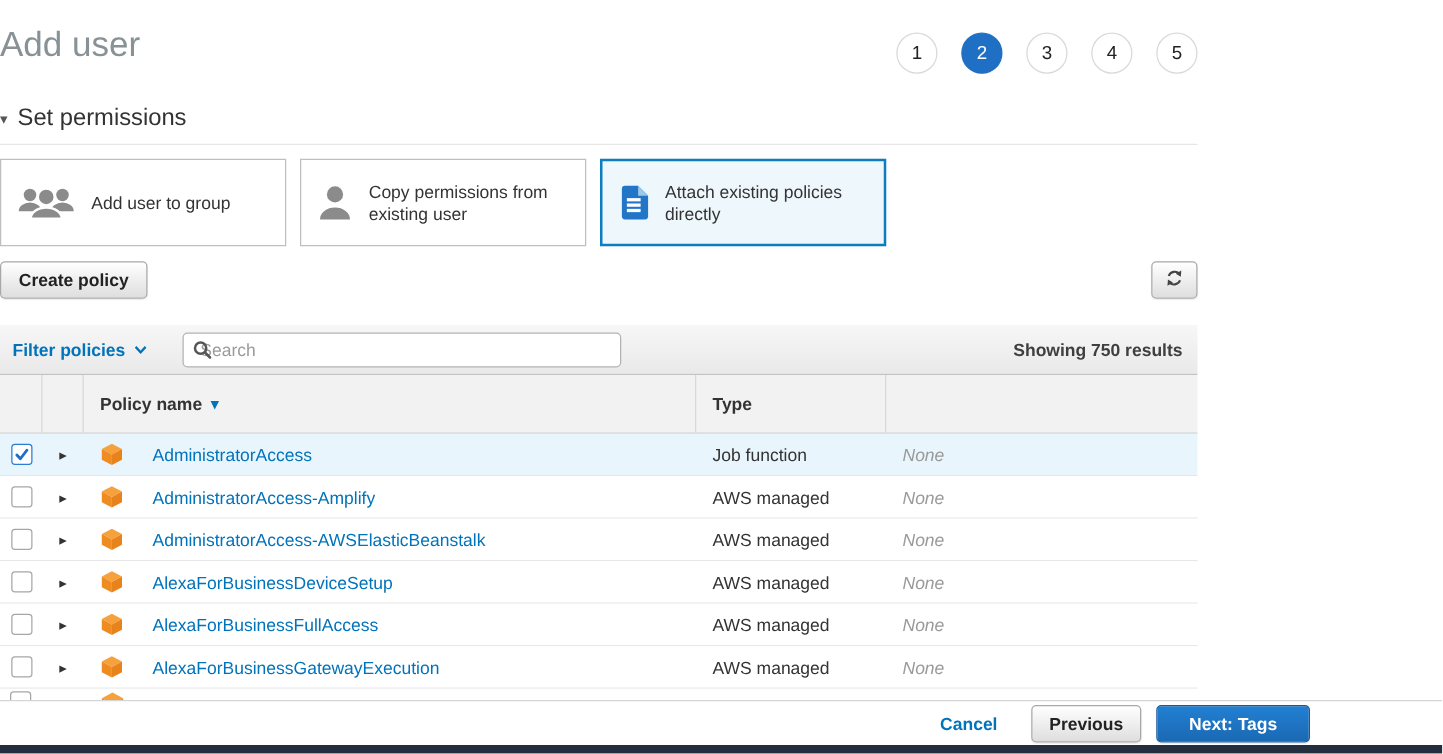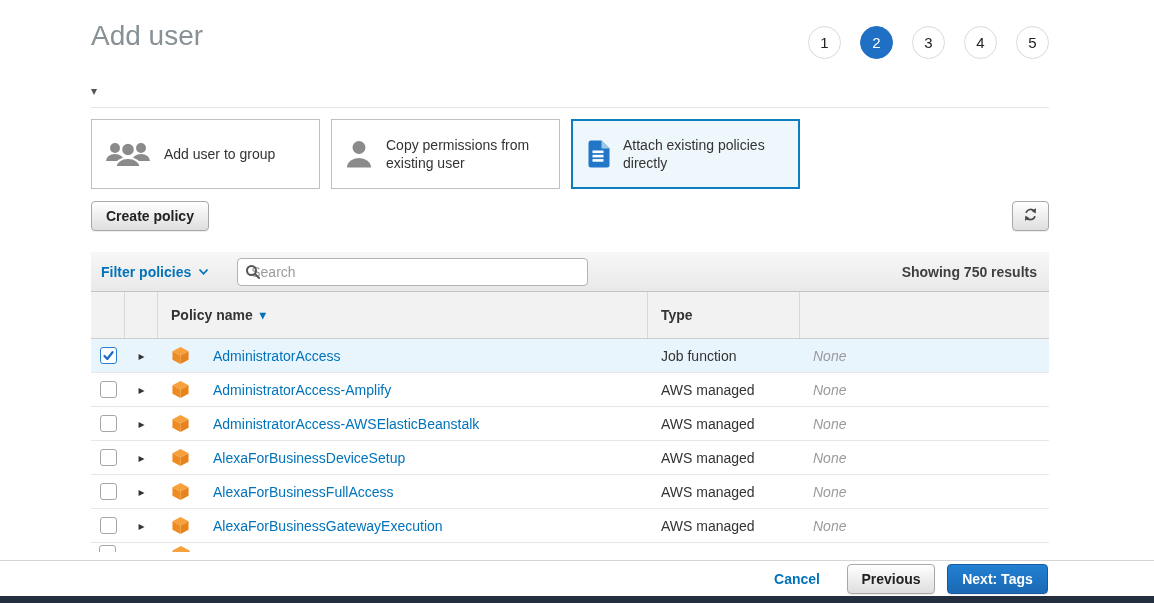--- a/index.html
+++ b/index.html
@@ -5,21 +5,21 @@
   * { box-sizing: border-box; margin: 0; padding: 0; }
   html,body { background:#fff; }
   .page {
     position: relative;
     width: 1154px; height: 603px;
     background: #fff;
     font-family: "Liberation Sans", sans-serif;
     overflow: hidden;
     color: #333;
   }
-  .content { margin-left: 91px; width: 958px; position: relative; }
+  .content { width: 958px; position: relative; }
 
   
   .title-row { position: relative; padding-top: 20px; height: 52px; }
   .page-title { font-size: 28px; font-weight: 400; color: #879196; line-height: 32px; }
   .steps { position: absolute; top: 26px; right: 0; display: flex; gap: 19px; }
   .step-circle {
     width: 33px; height: 33px; border-radius: 50%;
     border: 1px solid #d9d9d9; background: #fff;
     display: flex; align-items: center; justify-content: center;
     font-size: 15px; color: #222;
@@ -128,21 +128,21 @@
   
   .footer { position: absolute; left: 0; right: 0; bottom: 0; }
   .footer-bar {
     height: 36px; background: #fff; border-top: 1px solid #d5d5d5;
     display: flex; align-items: center; justify-content: flex-end;
     padding-right: 106px;
   }
   .cancel-link { font-size: 14px; font-weight: bold; color: #0073bb; text-decoration: none; cursor: pointer; }
   .btn-prev { margin-left: 27px; width: 88px; }
   .btn-next {
-    margin-left: 12px; width: 101px;
+    margin-left: 12px; width: 123px;
     background: linear-gradient(#2280d2, #1b69b4);
     border: 1px solid #175a9b; color: #fff;
   }
   .footer-dark { height: 7px; background: #232f3e; }
 </style>
 </head>
 <body>
 
 <div class="page">
   <div class="content">
@@ -153,20 +153,21 @@
           <div class="step-circle">1</div>
           <div class="step-circle active">2</div>
           <div class="step-circle">3</div>
           <div class="step-circle">4</div>
           <div class="step-circle">5</div>
         </div>
     </div>
 
     <div class="section-header">
       <span class="collapse-caret">▾</span>
+      <span>Set permissions</span>
     </div>
 
     <div class="cards">
       <div class="card">
         <span class="card-icon">
           <svg width="46" height="30" viewBox="0 0 46 30">
             <g fill="#8b8b8b">
               <circle cx="10" cy="9" r="5"></circle>
               <path d="M1 22 a9 7 0 0 1 18 0 z"></path>
               <circle cx="36" cy="9" r="5"></circle>

